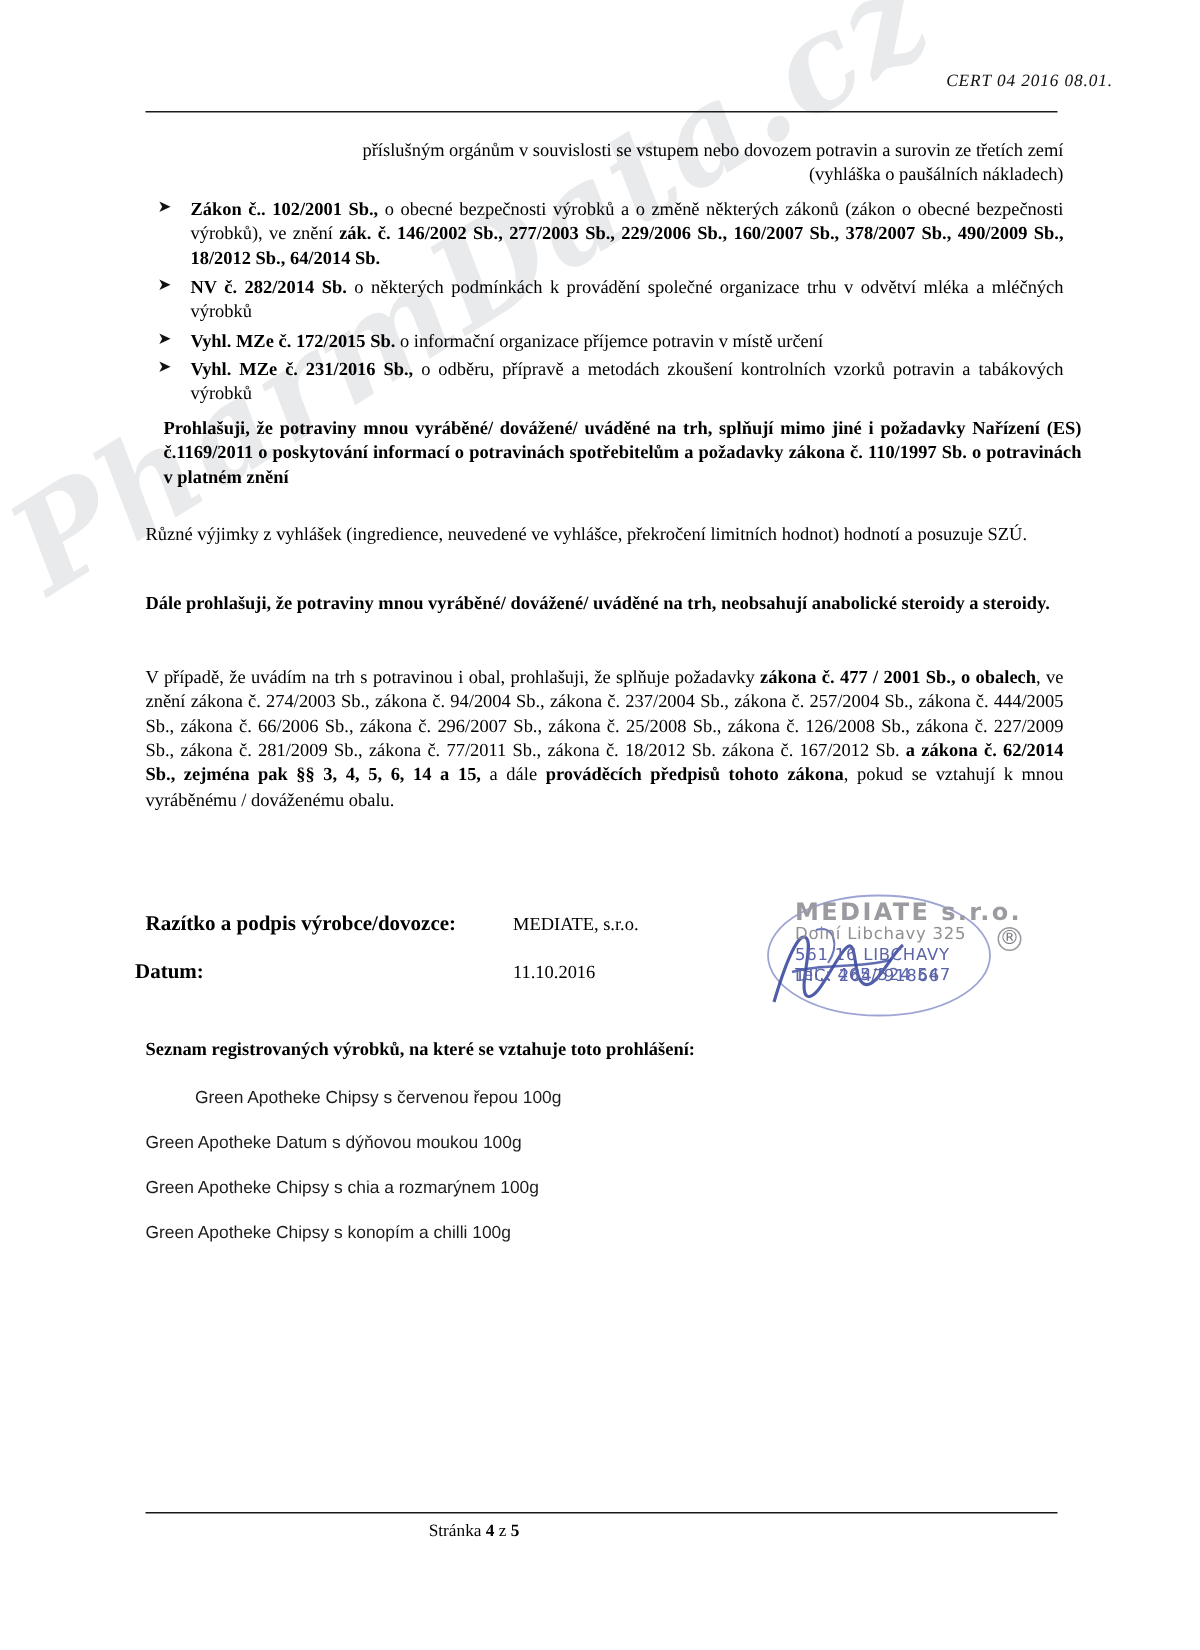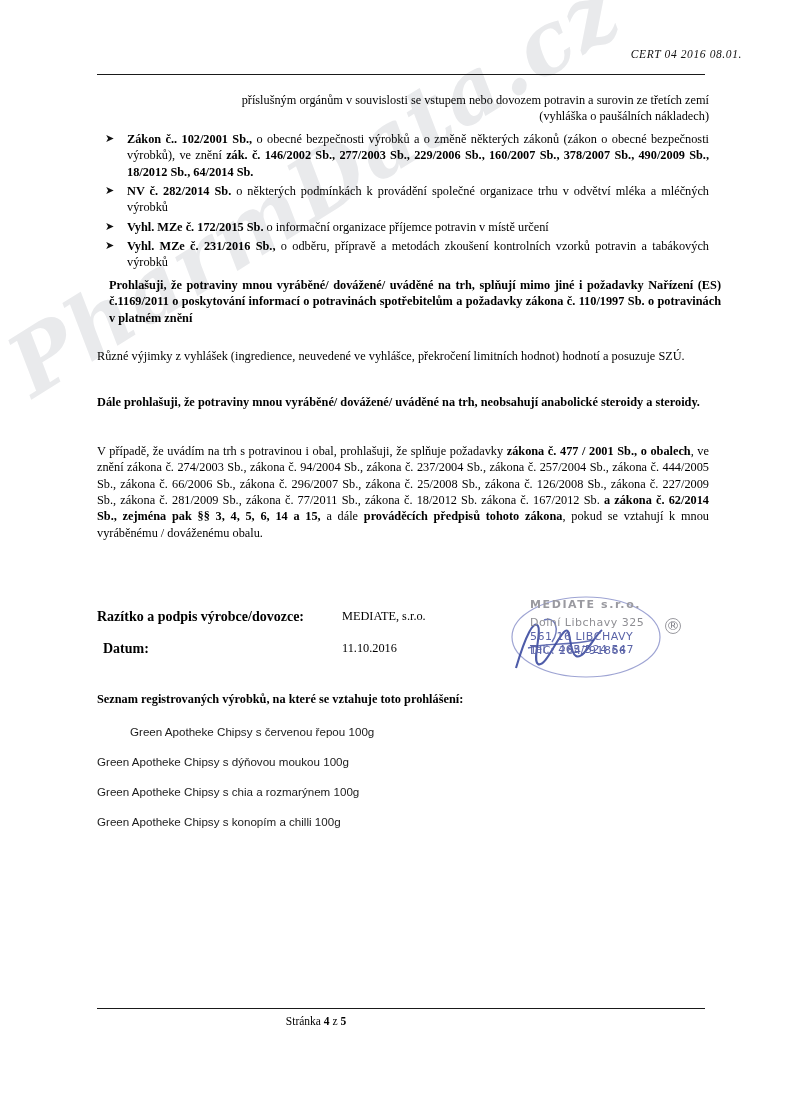--- a/index.html
+++ b/index.html
@@ -159,21 +159,21 @@
     z-index: 4;
     pointer-events: none;
   }
   .stamp .st-line {
     position: absolute;
     left: 32px;
     font-family: "DejaVu Sans", sans-serif;
     color: #8f8f94;
     white-space: nowrap;
   }
-  .stamp .st1 { top: 8px;  font-size: 11px; letter-spacing: 1.6px; font-weight: bold; color: #9a9aa0;}
+  .stamp .st1 { top: 8px;  font-size: 16px; letter-spacing: 1.6px; font-weight: bold; color: #9a9aa0;}
   .stamp .st2 { top: 26px; font-size: 11px; letter-spacing: 0.5px; }
   .stamp .st3 { top: 40px; font-size: 11px; letter-spacing: 0.5px; color:#5b64a8;}
   .stamp .st4 { top: 54px; font-size: 11px; letter-spacing: 0.5px; color:#5b64a8;}
   .stamp .st5 { top: 53px; font-size: 11px; letter-spacing: 0.5px; color:#5b64a8;}
   .stamp .reg {
     position: absolute;
     right: 2px;
     top: 28px;
     font-size: 13px;
     color: #7e7e86;
@@ -236,42 +236,42 @@
       <p class="para"><b>Dále prohlašuji, že potraviny mnou vyráběné/ dovážené/ uváděné na trh, neobsahují anabolické steroidy a steroidy.</b></p>
     </div>
 
     <div class="blk" style="top:443px;">
       <p class="para"><span>V případě, že uvádím na trh s potravinou i obal, prohlašuji, že splňuje požadavky </span><b>zákona č. 477 / 2001 Sb., o obalech</b><span>, ve znění zákona č. 274/2003 Sb., zákona č. 94/2004 Sb., zákona č. 237/2004 Sb., zákona č. 257/2004 Sb., zákona č. 444/2005 Sb., zákona č. 66/2006 Sb., zákona č. 296/2007 Sb., zákona č. 25/2008 Sb., zákona č. 126/2008 Sb., zákona č. 227/2009 Sb., zákona č. 281/2009 Sb., zákona č. 77/2011 Sb., zákona č. 18/2012 Sb. zákona č. 167/2012 Sb. </span><b>a zákona č. 62/2014 Sb., zejména pak §§ 3, 4, 5, 6, 14 a 15,</b><span> a dále </span><b>prováděcích předpisů tohoto zákona</b><span>, pokud se vztahují k mnou vyráběnému / dováženému obalu.</span></p>
     </div>
 
     <div class="sig-label" style="left:97px; top:609px;">Razítko a podpis výrobce/dovozce:</div>
     <div class="sig-val" style="left:342px; top:609px;">MEDIATE, s.r.o.</div>
 
-    <div class="sig-label" style="left:103px; top:641px;">Datum:</div>
+    <div class="sig-label" style="left:90px; top:641px;">Datum:</div>
     <div class="sig-val" style="left:342px; top:641px;">11.10.2016</div>
 
     <div class="stamp">
       <svg width="185" height="95" viewBox="0 0 185 95">
         <ellipse cx="88" cy="47" rx="74" ry="40" fill="none" stroke="#7e86c4" stroke-width="1.2" opacity="0.75"></ellipse>
         <path d="M18 78 C 28 44, 36 30, 40 36 C 44 42, 34 70, 40 74 C 47 78, 58 50, 66 42 C 74 34, 70 62, 78 66 C 86 70, 96 46, 104 40" fill="none" stroke="#3b4aa0" stroke-width="2.1" opacity="0.9"></path>
         <path d="M30 58 C 50 52, 72 56, 96 50" fill="none" stroke="#3b4aa0" stroke-width="1.6" opacity="0.8"></path>
         <path d="M46 30 C 58 26, 62 40, 54 52" fill="none" stroke="#3b4aa0" stroke-width="1.4" opacity="0.75"></path>
       </svg>
       <div class="st-line st1">MEDIATE s.r.o.</div>
       <div class="st-line st2">Dolní Libchavy 325</div>
       <div class="st-line st3">561 16  LIBCHAVY</div>
       <div class="st-line st4">DIČ: 264791866</div>
       <div class="st-line st5">Tel.: 465/524 547</div>
       <div class="reg">®</div>
     </div>
 
     <div class="list-head">Seznam registrovaných výrobků, na které se vztahuje toto prohlášení:</div>
 
     <div class="prod" style="top:725px;margin-left:33px;">Green Apotheke Chipsy s červenou řepou 100g</div>
-    <div class="prod" style="top:755px;">Green Apotheke Chipsy s dýňovou moukou 100g</div>
+    <div class="prod" style="top:755px;">Green Apotheke Datum s dýňovou moukou 100g</div>
     <div class="prod" style="top:785px;">Green Apotheke Chipsy s chia a rozmarýnem 100g</div>
     <div class="prod" style="top:815px;">Green Apotheke Chipsy s konopím a chilli 100g</div>
 
     <div class="rule-bottom"></div>
     <div class="footer">
       <span>Stránka </span><b>4</b><span> z </span><b>5</b>
     </div>
 
   </div>
 </div>

